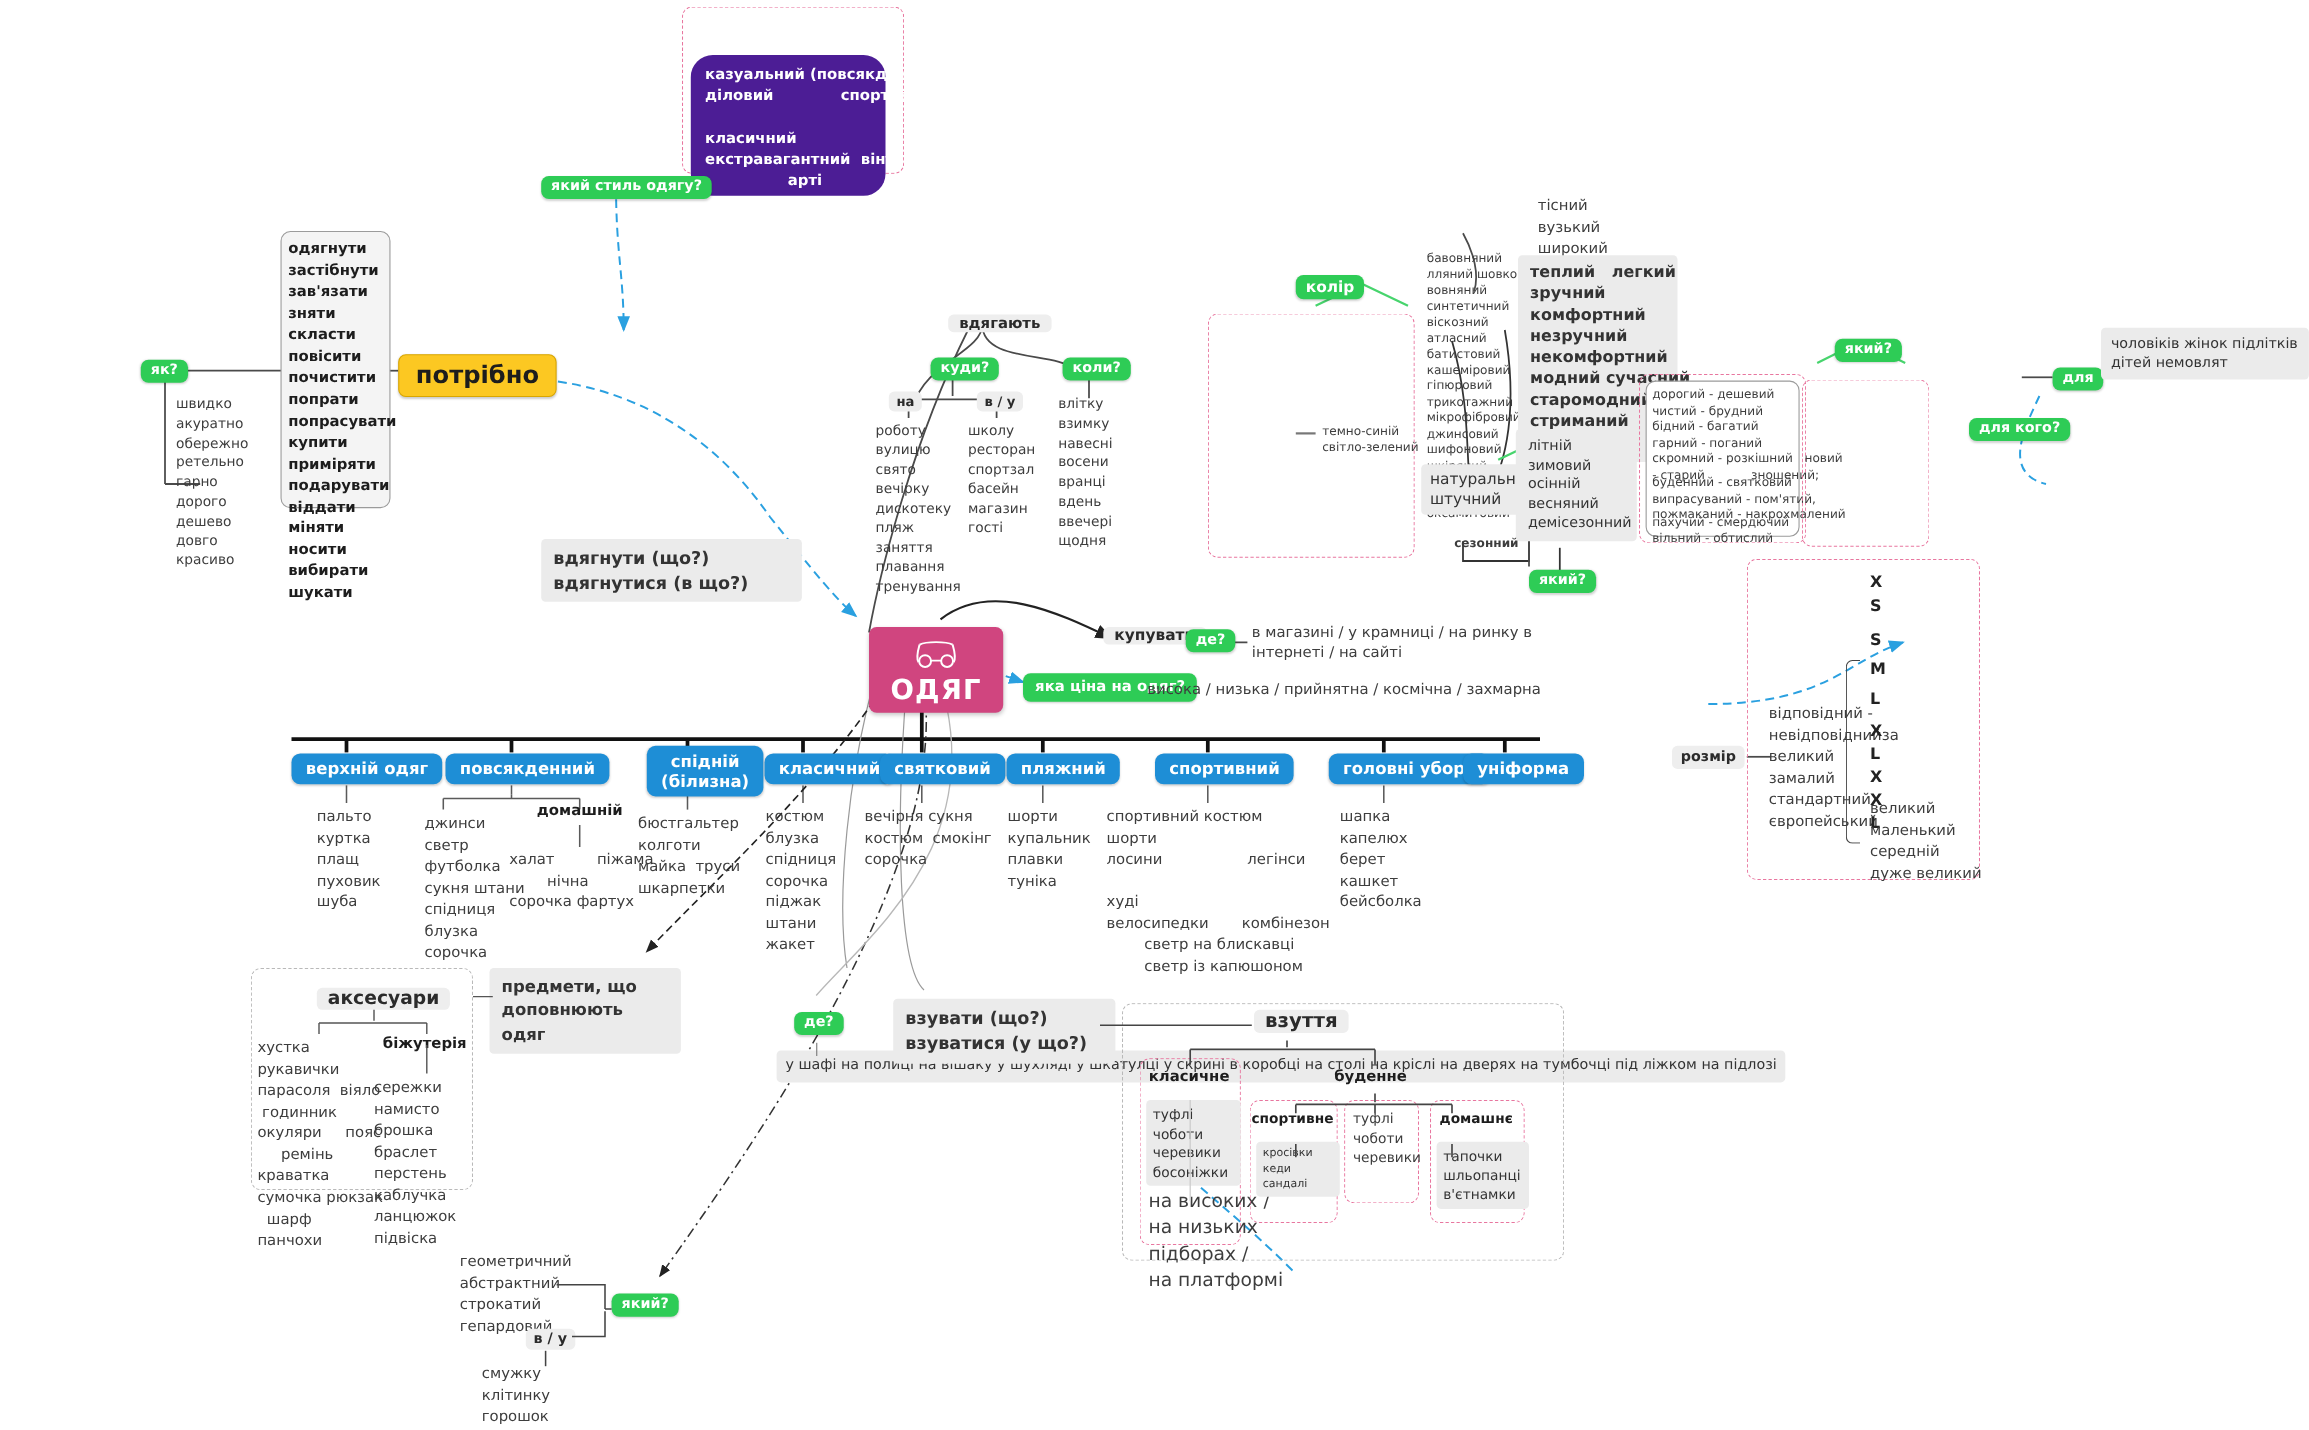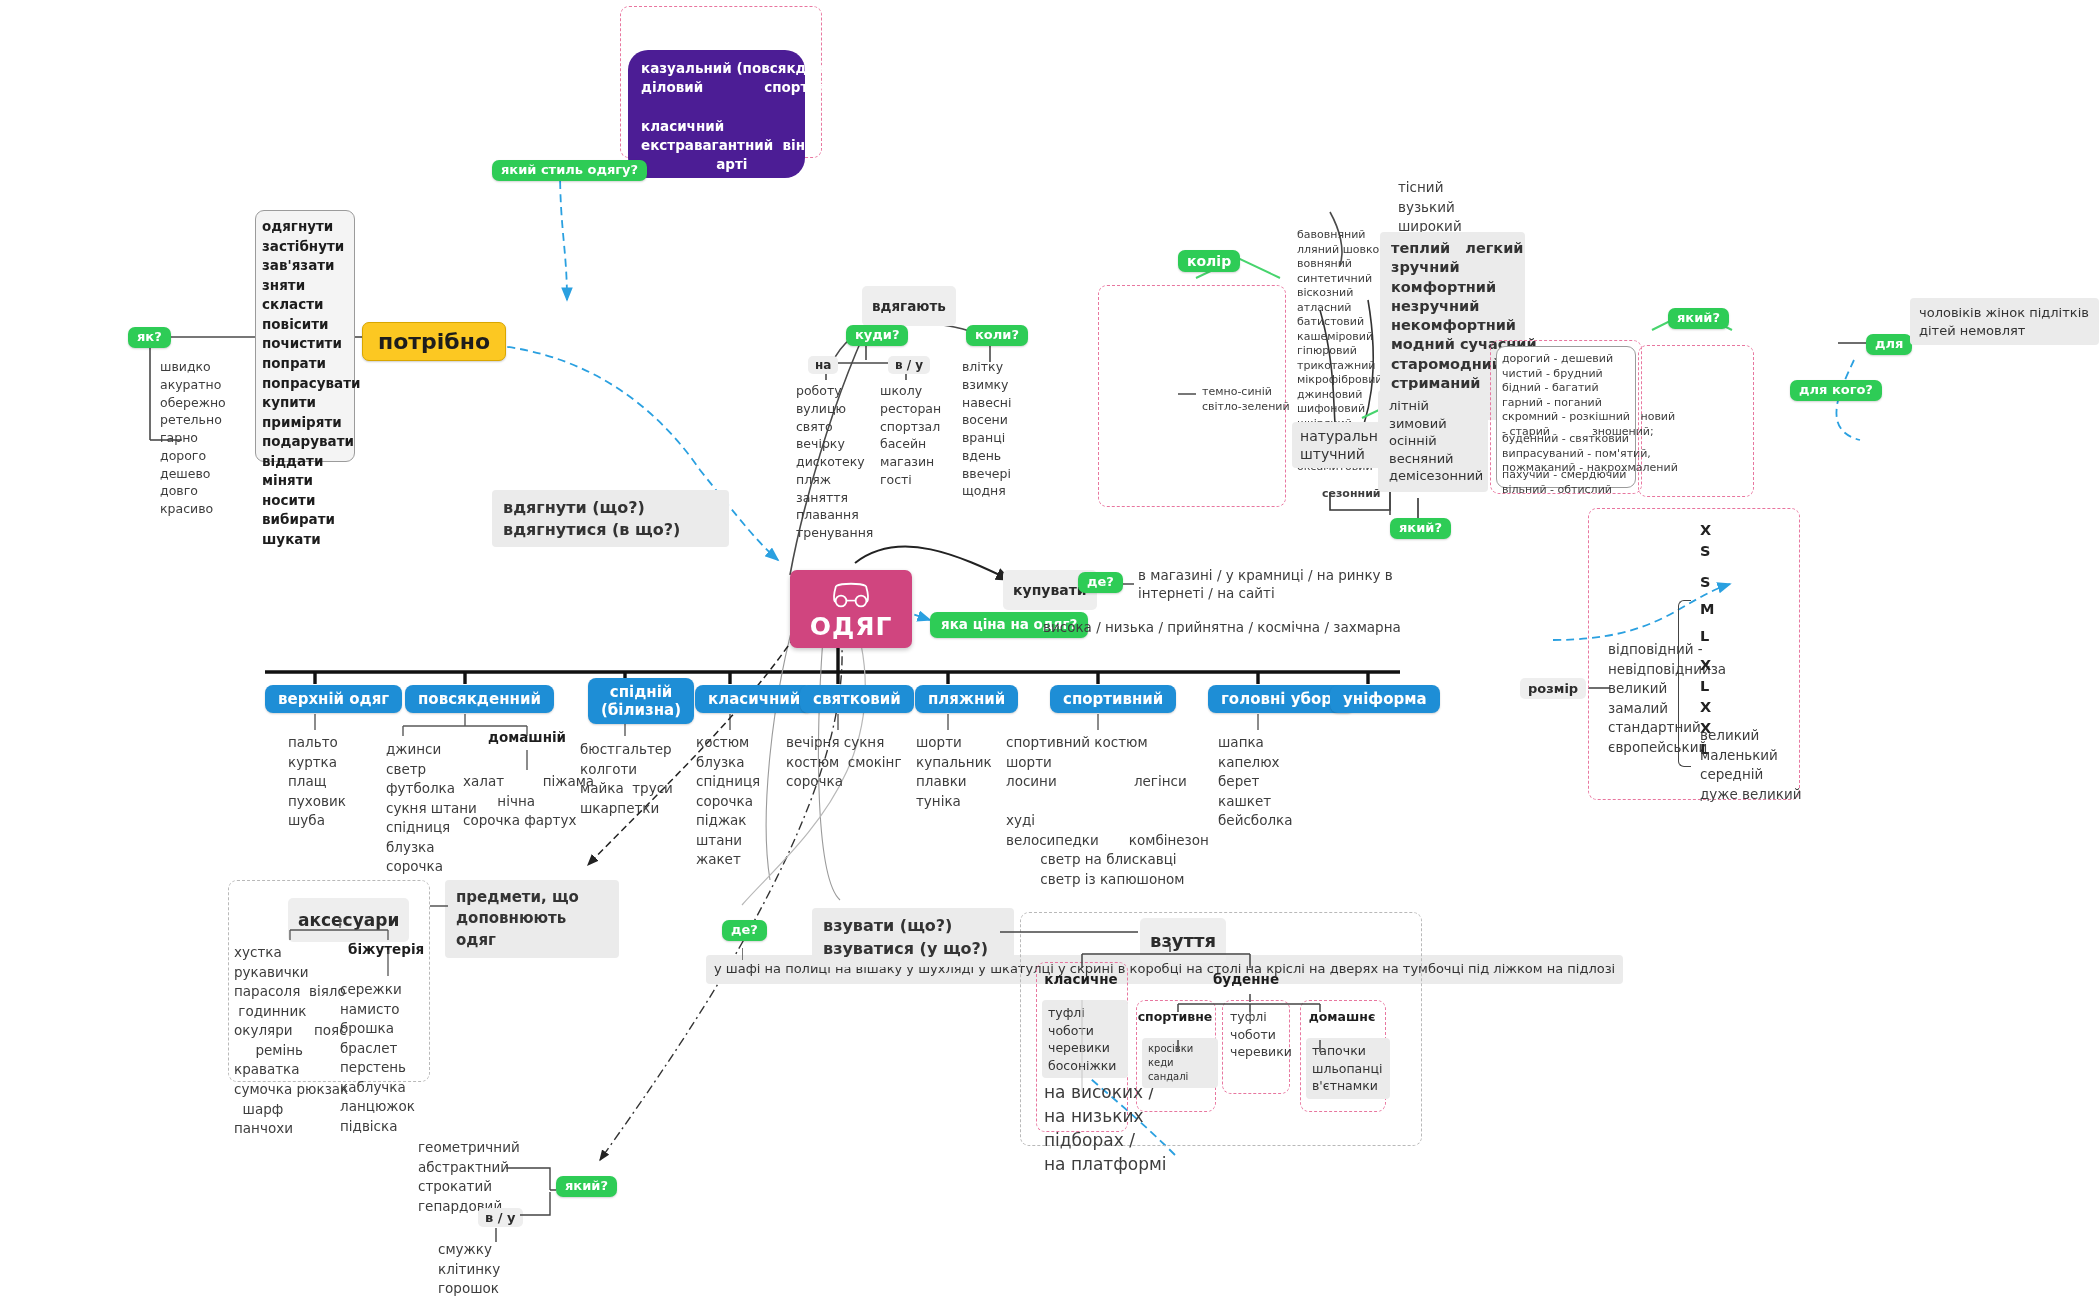--- a/index.html
+++ b/index.html
@@ -18,21 +18,21 @@
     background:#2ecc56;color:#fff;font-weight:bold;border-radius:7px;
     padding:3px 9px;font-size:13px;white-space:nowrap;line-height:1.15;
     box-shadow:0 1px 2px rgba(0,0,0,.18);
   }
   .bluepill{
     background:#1e8ed6;color:#fff;font-weight:bold;border-radius:8px;
     padding:5px 13px;font-size:15px;white-space:nowrap;text-align:center;
     line-height:1.2;box-shadow:0 1px 2px rgba(0,0,0,.18);
   }
   .greybox{
-    background:#eeeeee;color:#2b2b2b;border-radius:5px;padding:12px 10px;
+    background:#eeeeee;color:#2b2b2b;border-radius:5px;padding:0 10px;
     font-size:15px;font-weight:bold;white-space:nowrap;
   }
   .greyblock{
     background:#ebebeb;color:#333;border-radius:4px;padding:7px 11px;
     font-size:15px;line-height:1.35;
   }
   .yellowbox{
     background:#fcc822;color:#1d1d1d;border:1px solid #d9a600;border-radius:7px;
     padding:6px 15px;font-size:22px;font-weight:bold;white-space:nowrap;
     box-shadow:0 1px 2px rgba(0,0,0,.2);

